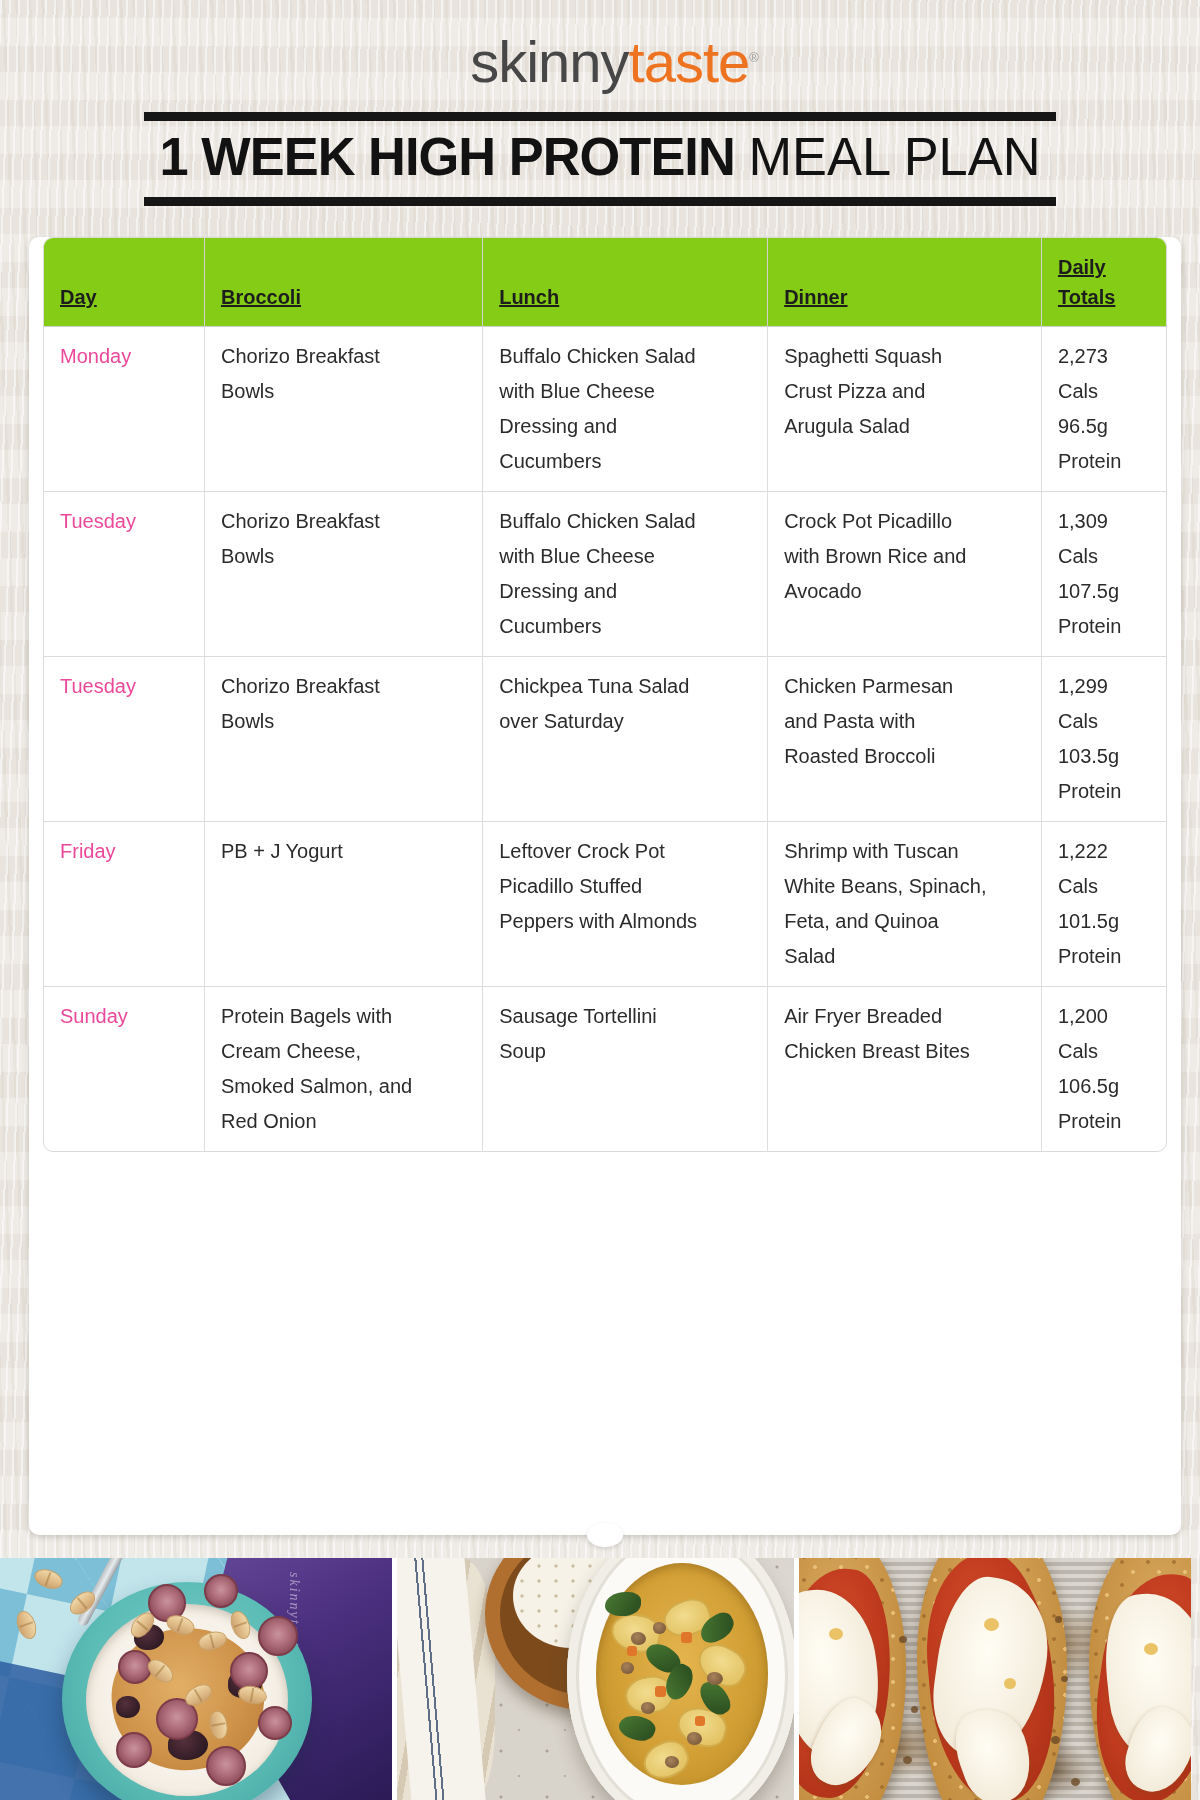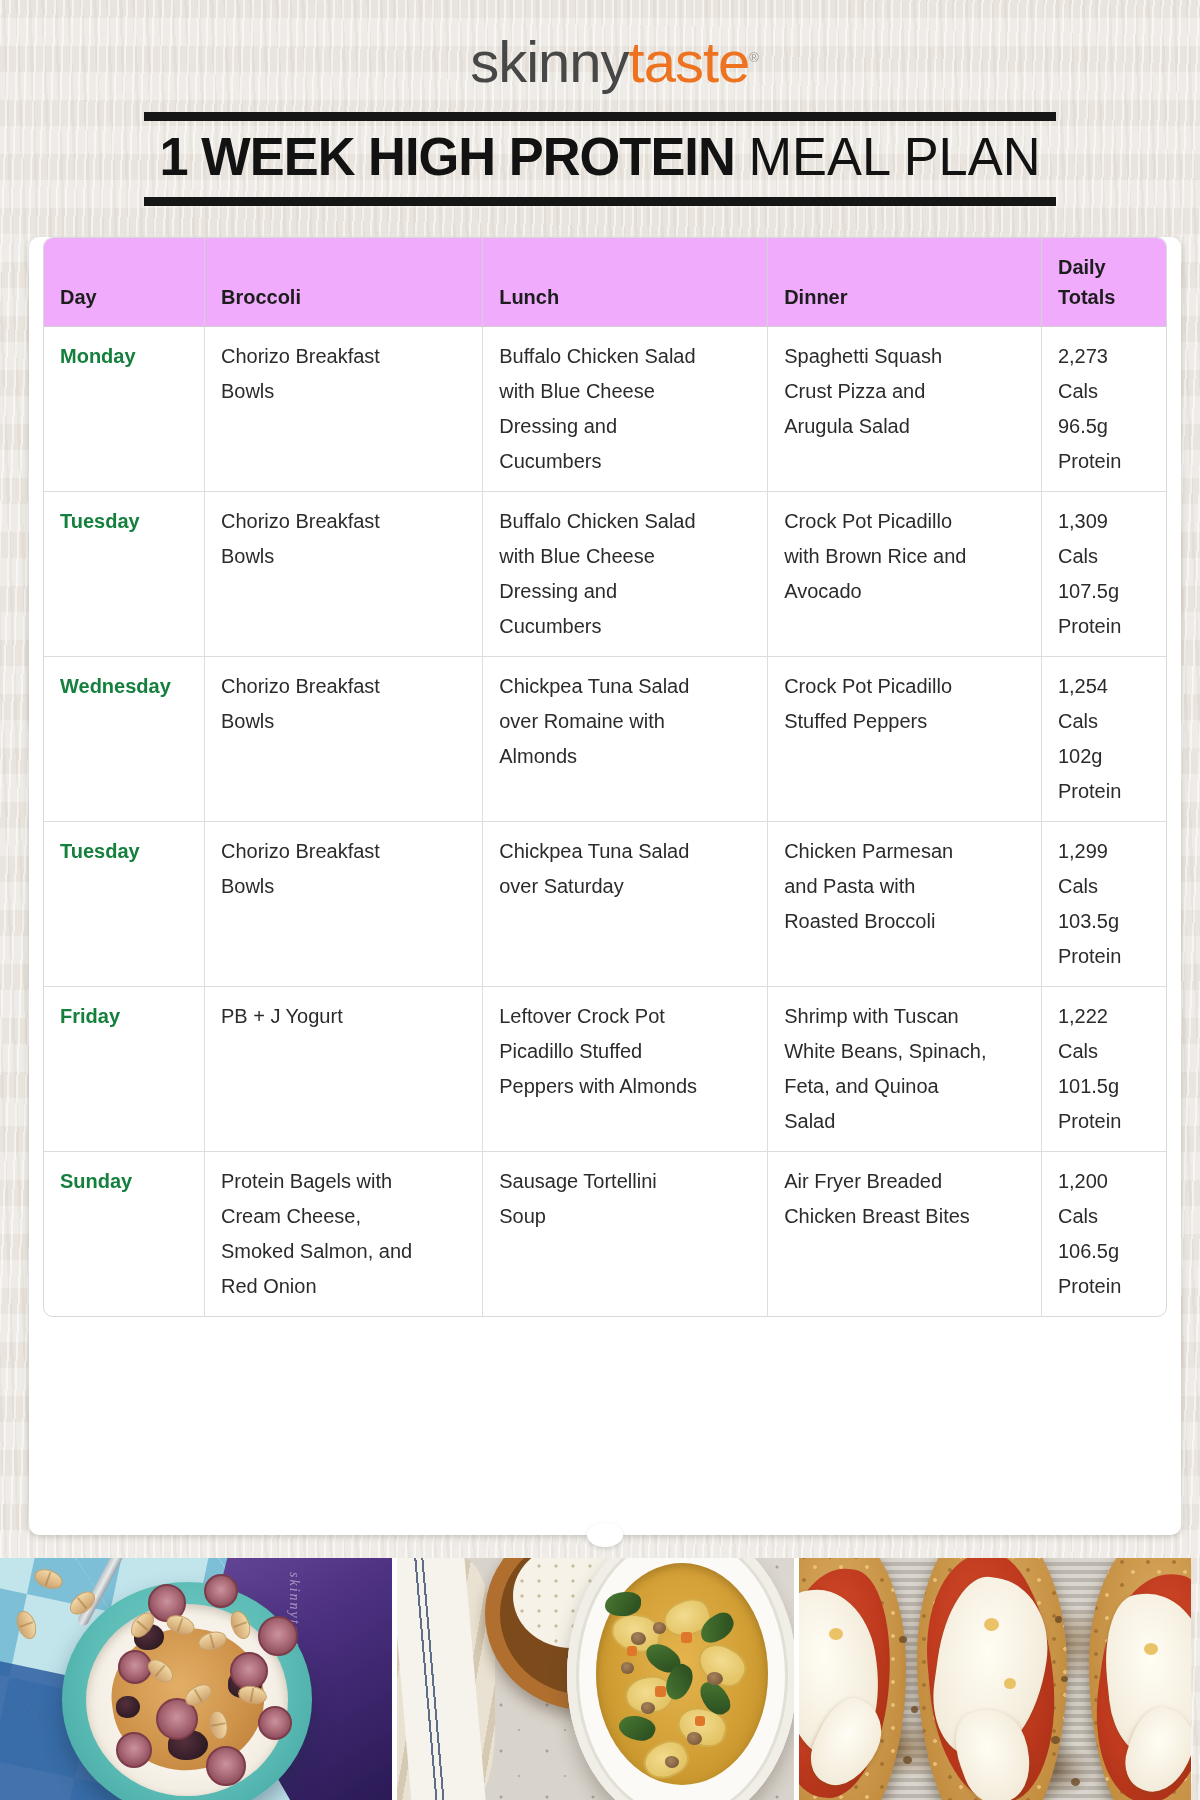--- a/index.html
+++ b/index.html
@@ -58,34 +58,34 @@
   table.meal{
     width:100%;border-collapse:collapse;table-layout:fixed;
     font-size:20px;color:#2b2b2b;
   }
   table.meal col.c-day{width:14.3%;}
   table.meal col.c-breakfast{width:24.8%;}
   table.meal col.c-lunch{width:25.4%;}
   table.meal col.c-dinner{width:24.4%;}
   table.meal col.c-totals{width:11.1%;}
   table.meal th{
-    background:#f0abfc;text-align:left;vertical-align:bottom;
+    background:#84cc16;text-align:left;vertical-align:bottom;
     font-weight:700;color:#1d1d1d;
     padding:14px 10px 14px 16px;line-height:30px;
-    border-right:1px solid #d2d2d2;border-bottom:1px solid #cfcfcf;
+    border-right:1px solid #d2d2d2;border-bottom:1px solid #cfcfcf;text-decoration:underline;
   }
   table.meal th:last-child{border-right:none;}
   table.meal td{
     vertical-align:top;padding:12px 10px 12px 16px;line-height:35px;
     border-right:1px solid #dedede;border-bottom:1px solid #dcdcdc;
   }
   table.meal td:last-child{border-right:none;}
   table.meal tr:last-child td{border-bottom:none;}
   .cell-text{max-width:205px;}
-  td.day{font-weight:700;color:#15803d;}
+  td.day{font-weight:400;color:#ec4899;}
   td.totals .cell-text{max-width:86px;}
   th.h-totals{line-height:34px;padding-bottom:12px;}
 
   
   .photo-strip{
     position:absolute;left:0;top:1558px;width:1191px;height:242px;background:#ffffff;
   }
   .photo{position:absolute;top:0;height:242px;overflow:hidden;background:#cfcac2;}
   .photo-1{left:0;width:392px;}
   .photo-2{left:397px;width:397px;}
@@ -289,37 +289,20 @@
               <div class="cell-text">Buffalo Chicken Salad with Blue Cheese Dressing and Cucumbers</div>
             </td>
     <td>
               <div class="cell-text">Crock Pot Picadillo with Brown Rice and Avocado</div>
             </td>
     <td class="totals">
               <div class="cell-text">1,309 Cals 107.5g Protein</div>
             </td>
   </tr>
 
-  <tr>
-    <td class="day">
-              <div class="cell-text">Wednesday</div>
-            </td>
-    <td>
-              <div class="cell-text">Chorizo Breakfast Bowls</div>
-            </td>
-    <td>
-              <div class="cell-text">Chickpea Tuna Salad over Romaine with Almonds</div>
-            </td>
-    <td>
-              <div class="cell-text">Crock Pot Picadillo Stuffed Peppers</div>
-            </td>
-    <td class="totals">
-              <div class="cell-text">1,254 Cals 102g Protein</div>
-            </td>
-  </tr>
 
   <tr>
     <td class="day">
               <div class="cell-text">Tuesday</div>
             </td>
     <td>
               <div class="cell-text">Chorizo Breakfast Bowls</div>
             </td>
     <td>
               <div class="cell-text">Chickpea Tuna Salad over Saturday</div>

